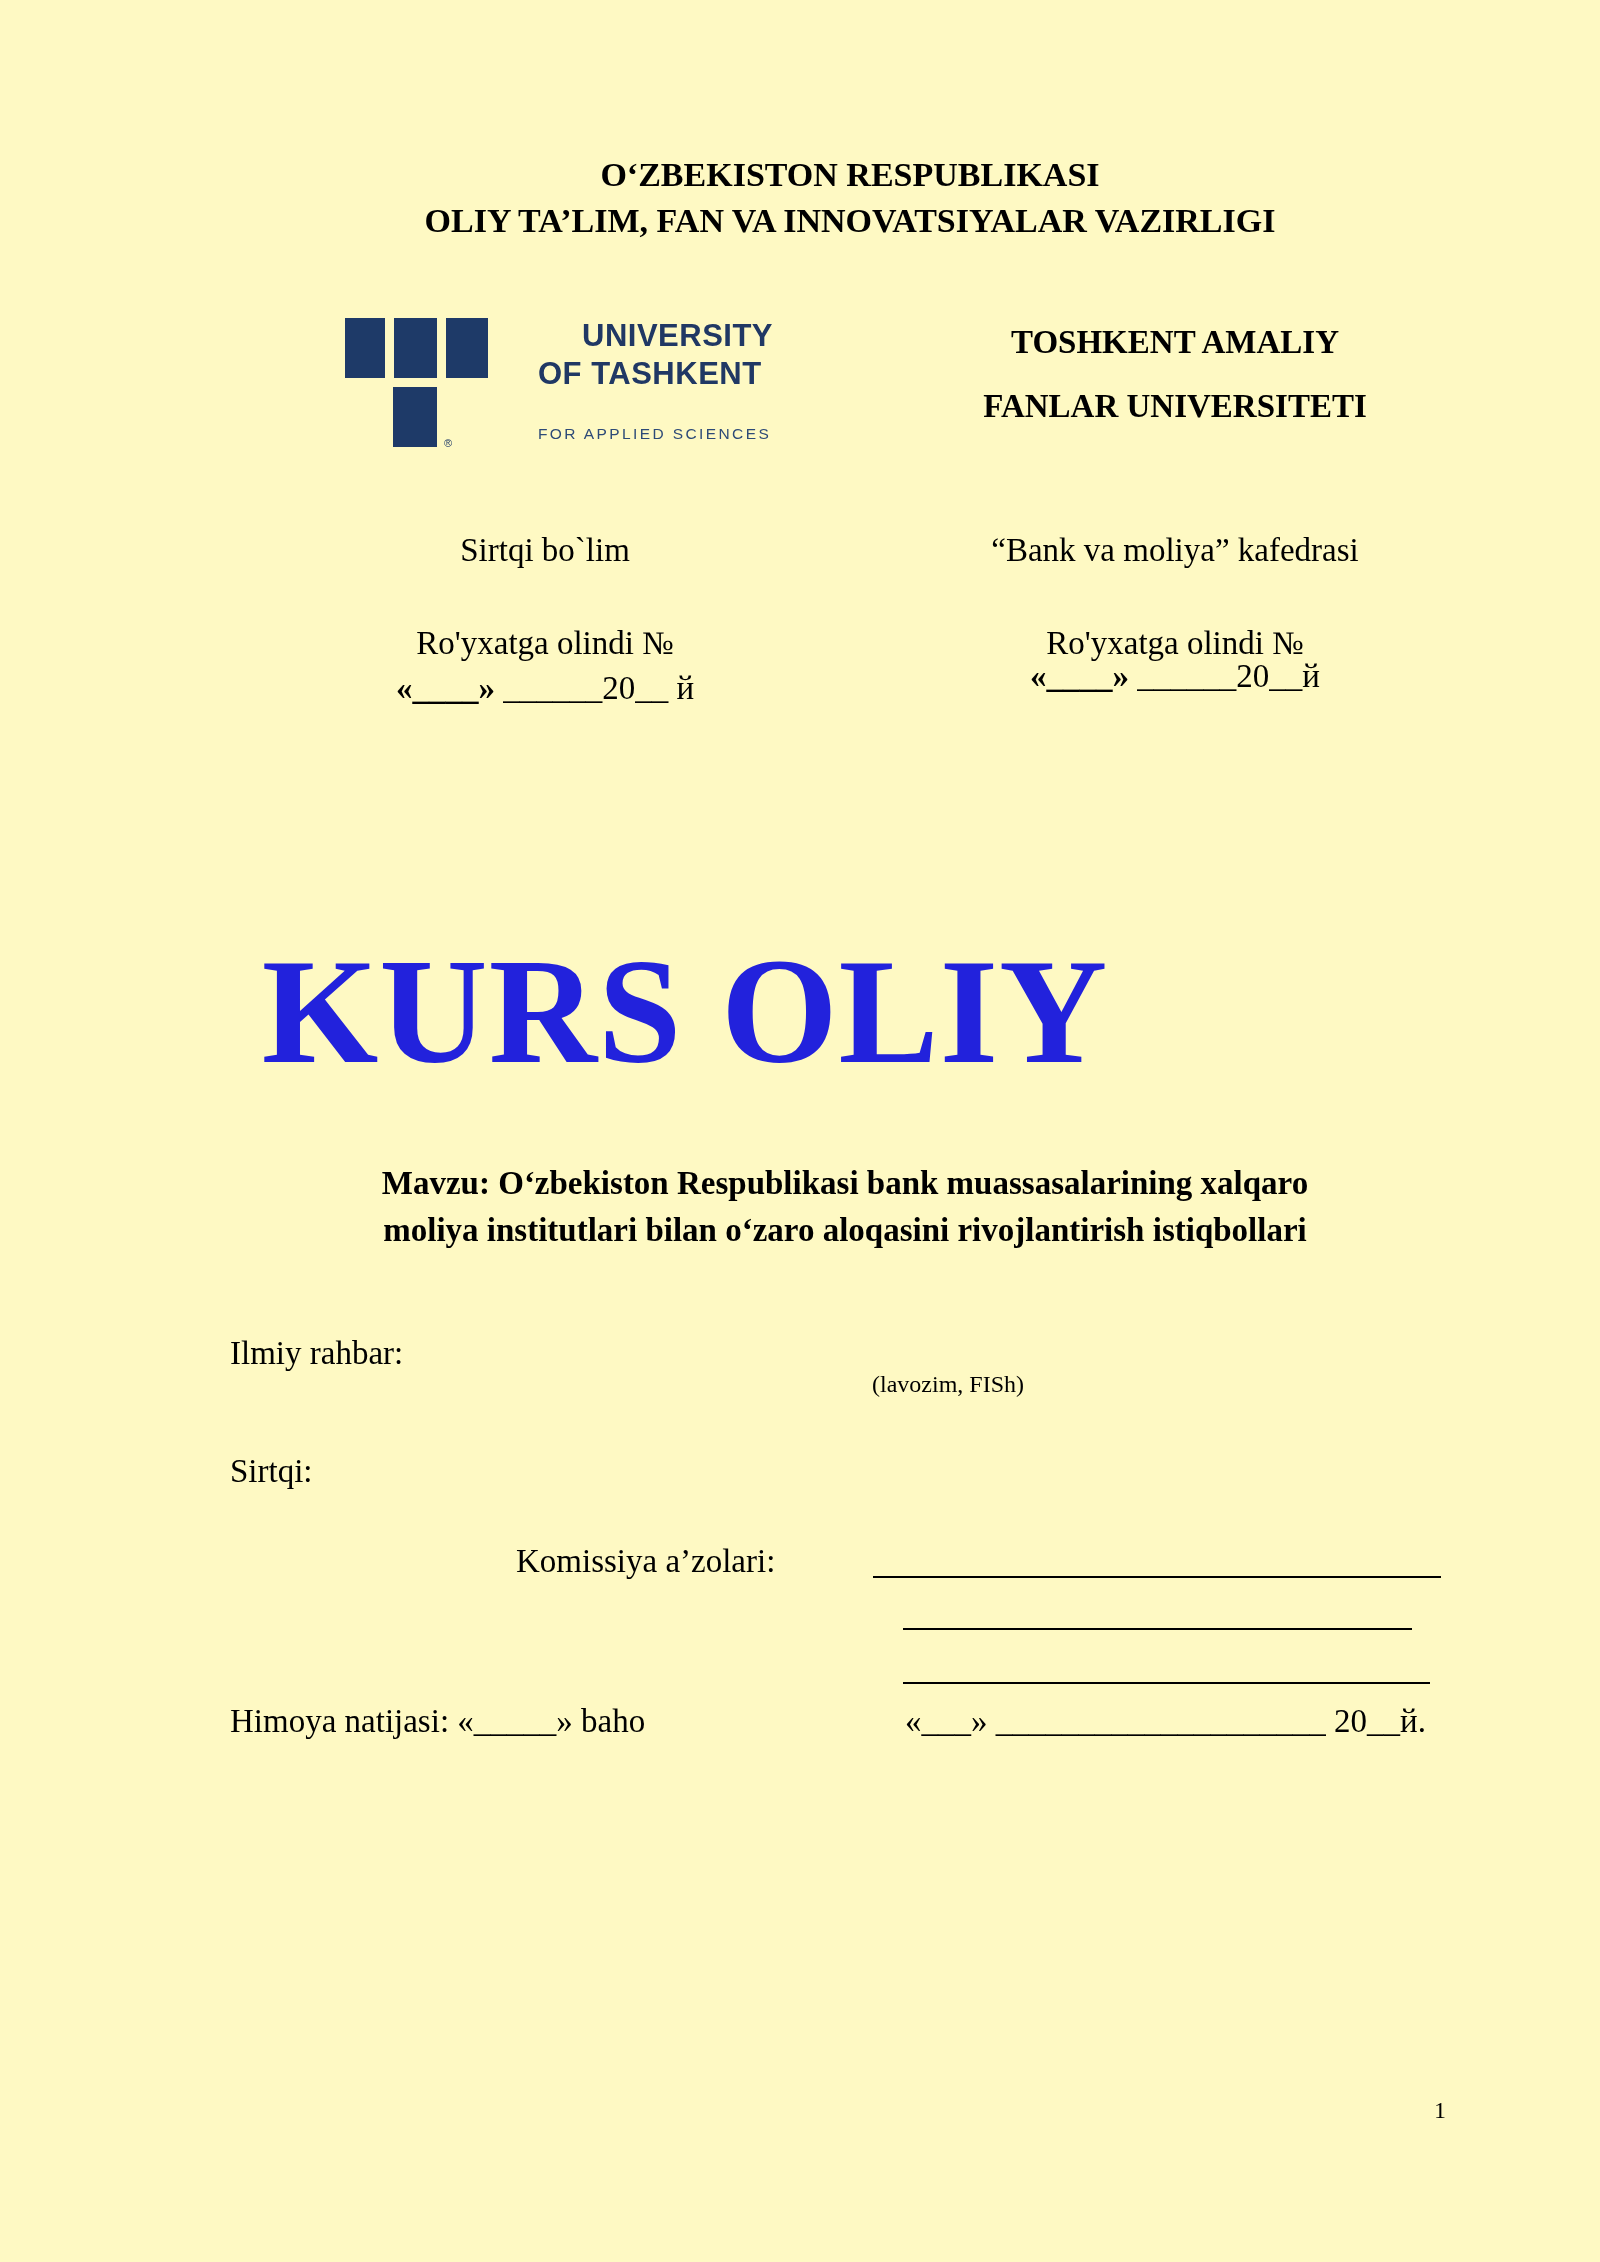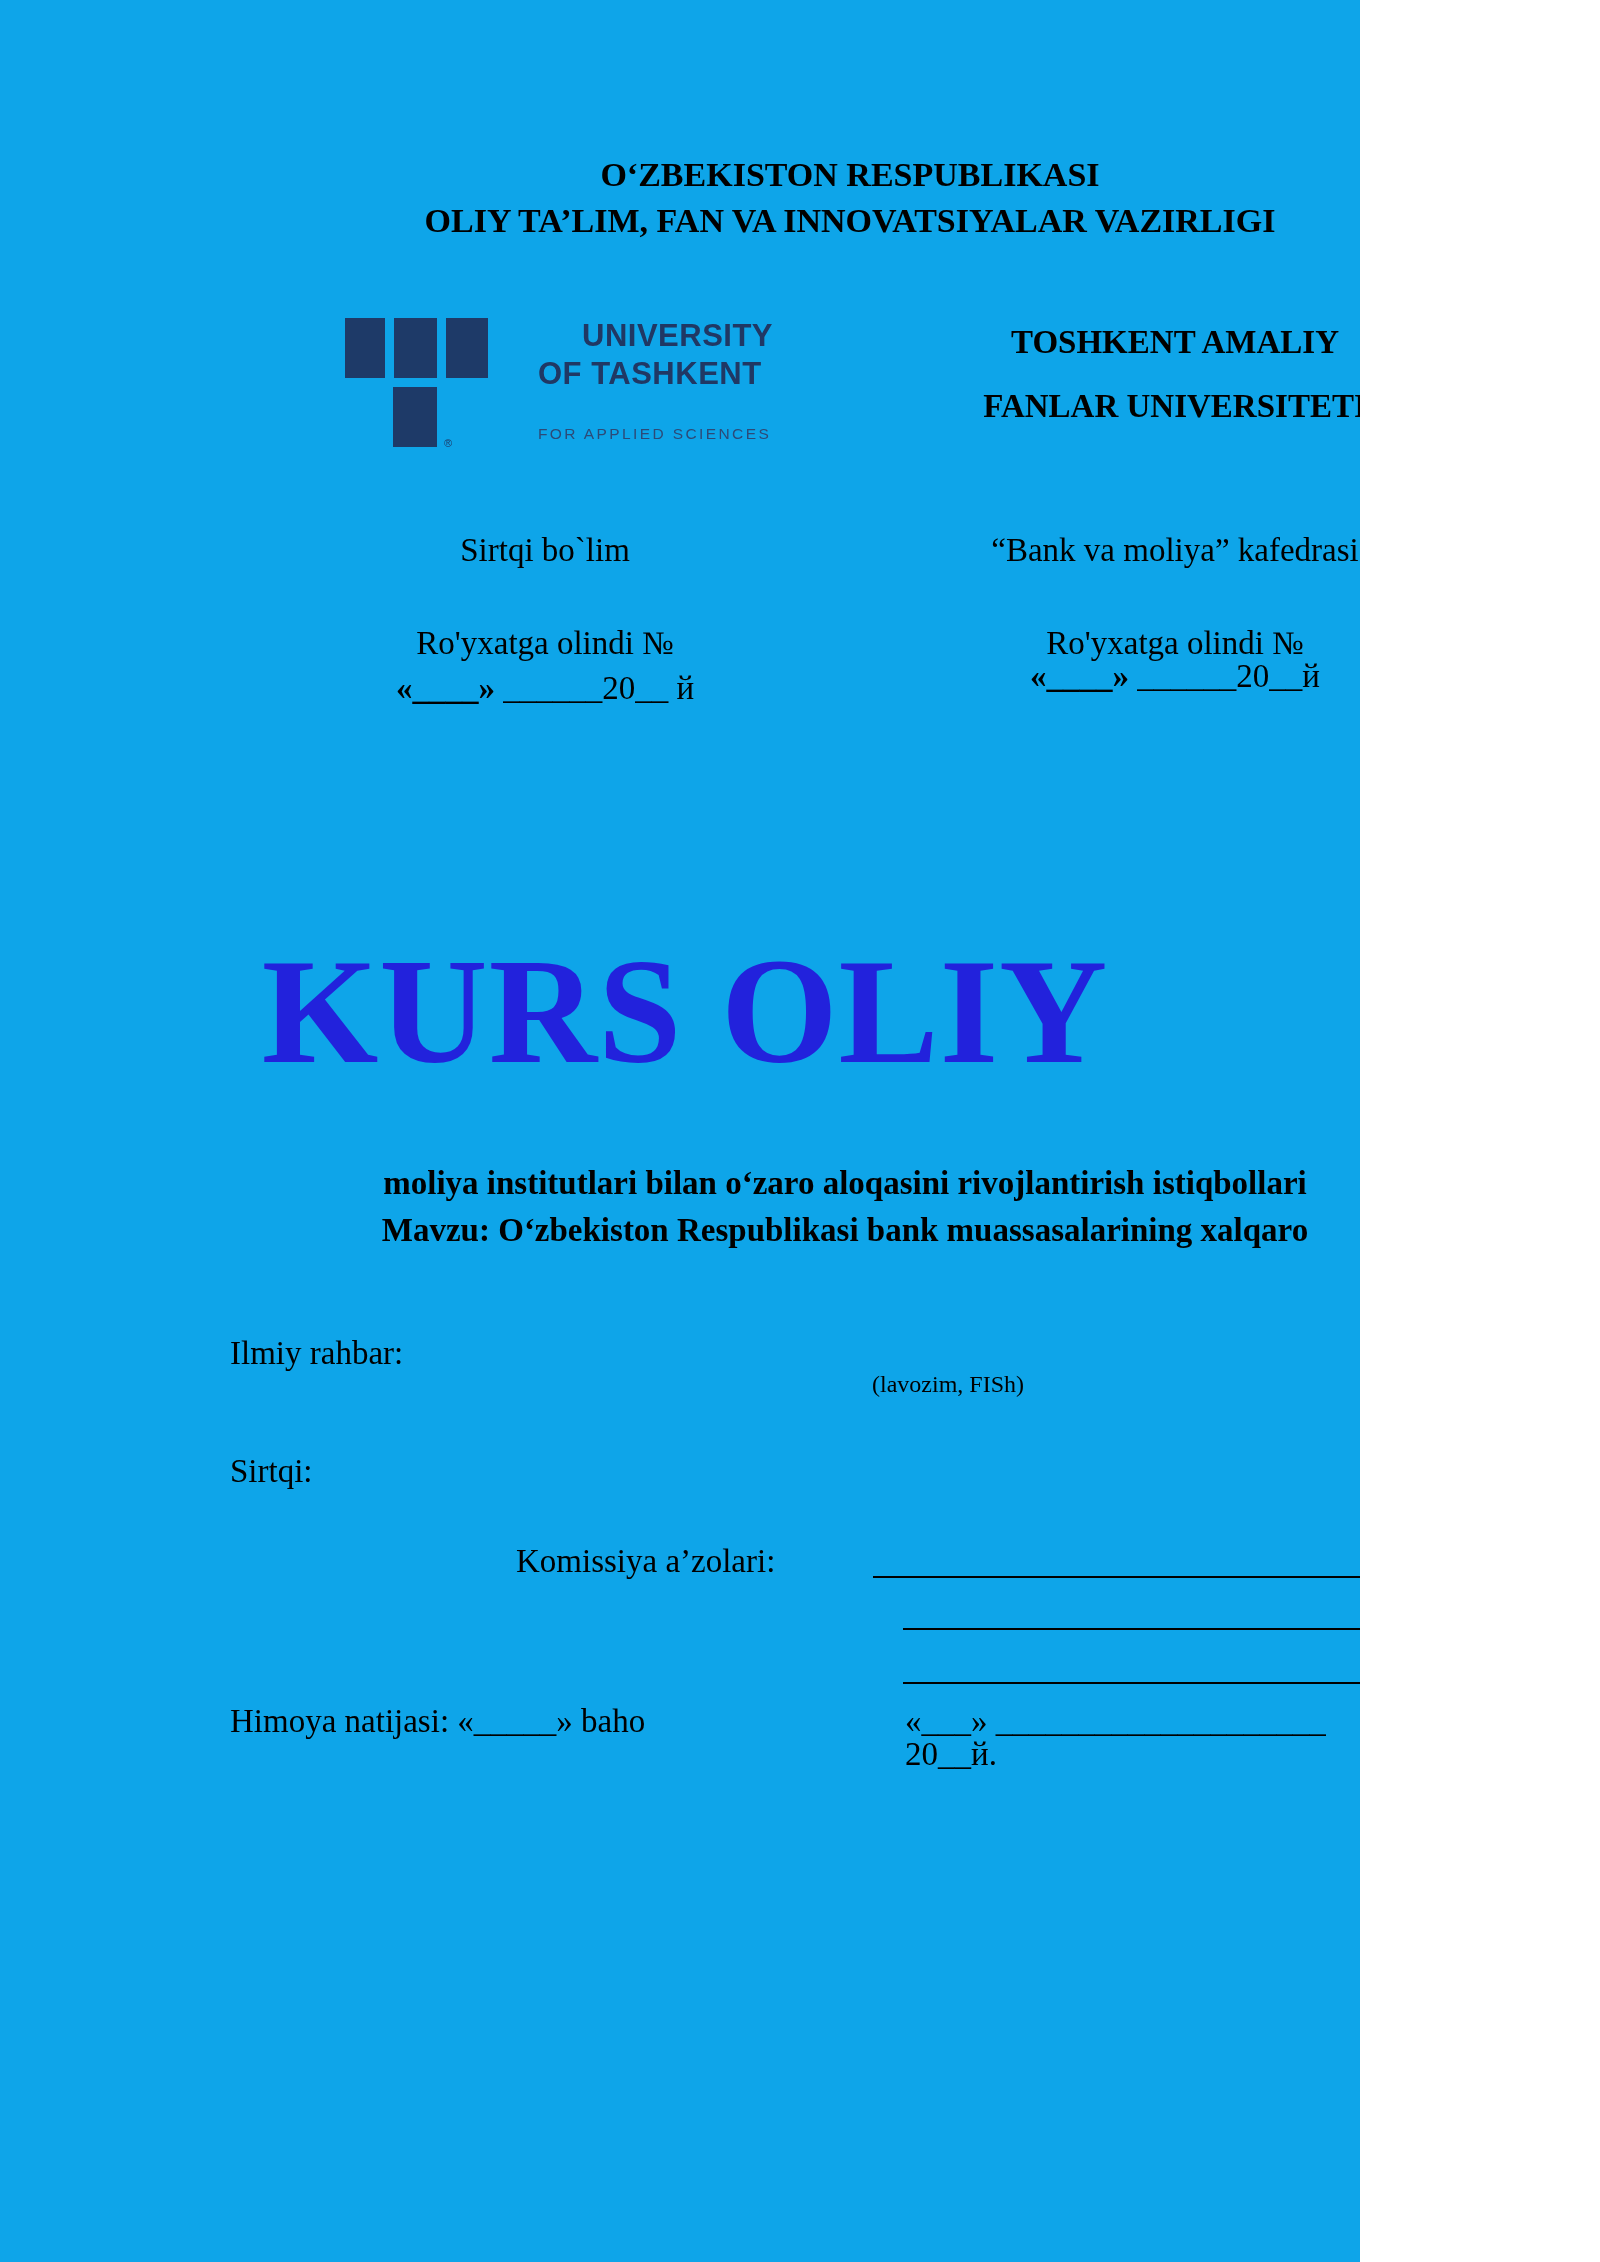--- a/index.html
+++ b/index.html
@@ -1,19 +1,19 @@
 <!DOCTYPE html>
 <html><head>
 <meta charset="utf-8">
 <style>
   html,body{margin:0;padding:0;background:#ffffff;}
   .page{
     position:relative;
-    width:1360px;height:2262px;
-    background:#0ea5e9;
+    width:1600px;height:2262px;
+    background:#fef9c3;
     font-family:"Liberation Serif","DejaVu Serif",serif;
     color:#000000;
     overflow:hidden;
   }
   .abs{position:absolute;}
   .b{font-weight:bold;}
 
   
   .ministry{left:180px;top:152px;width:1340px;font-size:34px;font-weight:bold;line-height:46px;text-align:center;}
 
@@ -83,22 +83,22 @@
     <div>“Bank va moliya” kafedrasi</div>
     <div style="margin-top:60px;">Ro'yxatga olindi №</div>
     <div class="date-line" style="margin-top:0;">
       <span class="b">«____»</span><span class="rest"> ______20__й</span>
     </div>
   </div>
 
   <div class="abs kurs-title">KURS OLIY</div>
 
   <div class="abs topic">
+    <div>Mavzu: O‘zbekiston Respublikasi bank muassasalarining xalqaro</div>
     <div>moliya institutlari bilan o‘zaro aloqasini rivojlantirish istiqbollari</div>
-    <div>Mavzu: O‘zbekiston Respublikasi bank muassasalarining xalqaro</div>
   </div>
 
   <div class="abs label-left" style="left:230px;top:1323px;margin-top:14px;">Ilmiy rahbar:</div>
   <div class="abs hint" style="left:798px;top:1372px;width:300px;text-align:center;">(lavozim, FISh)</div>
   <div class="abs label-left" style="left:230px;top:1455px;">Sirtqi:</div>
 
   <div class="abs label-left" style="left:516px;top:1545px;">Komissiya a’zolari:</div>
   <div class="sig-line" style="left:873px;top:1576px;width:568px;"></div>
   <div class="sig-line" style="left:903px;top:1628px;width:509px;"></div>
   <div class="sig-line" style="left:903px;top:1682px;width:527px;"></div>

